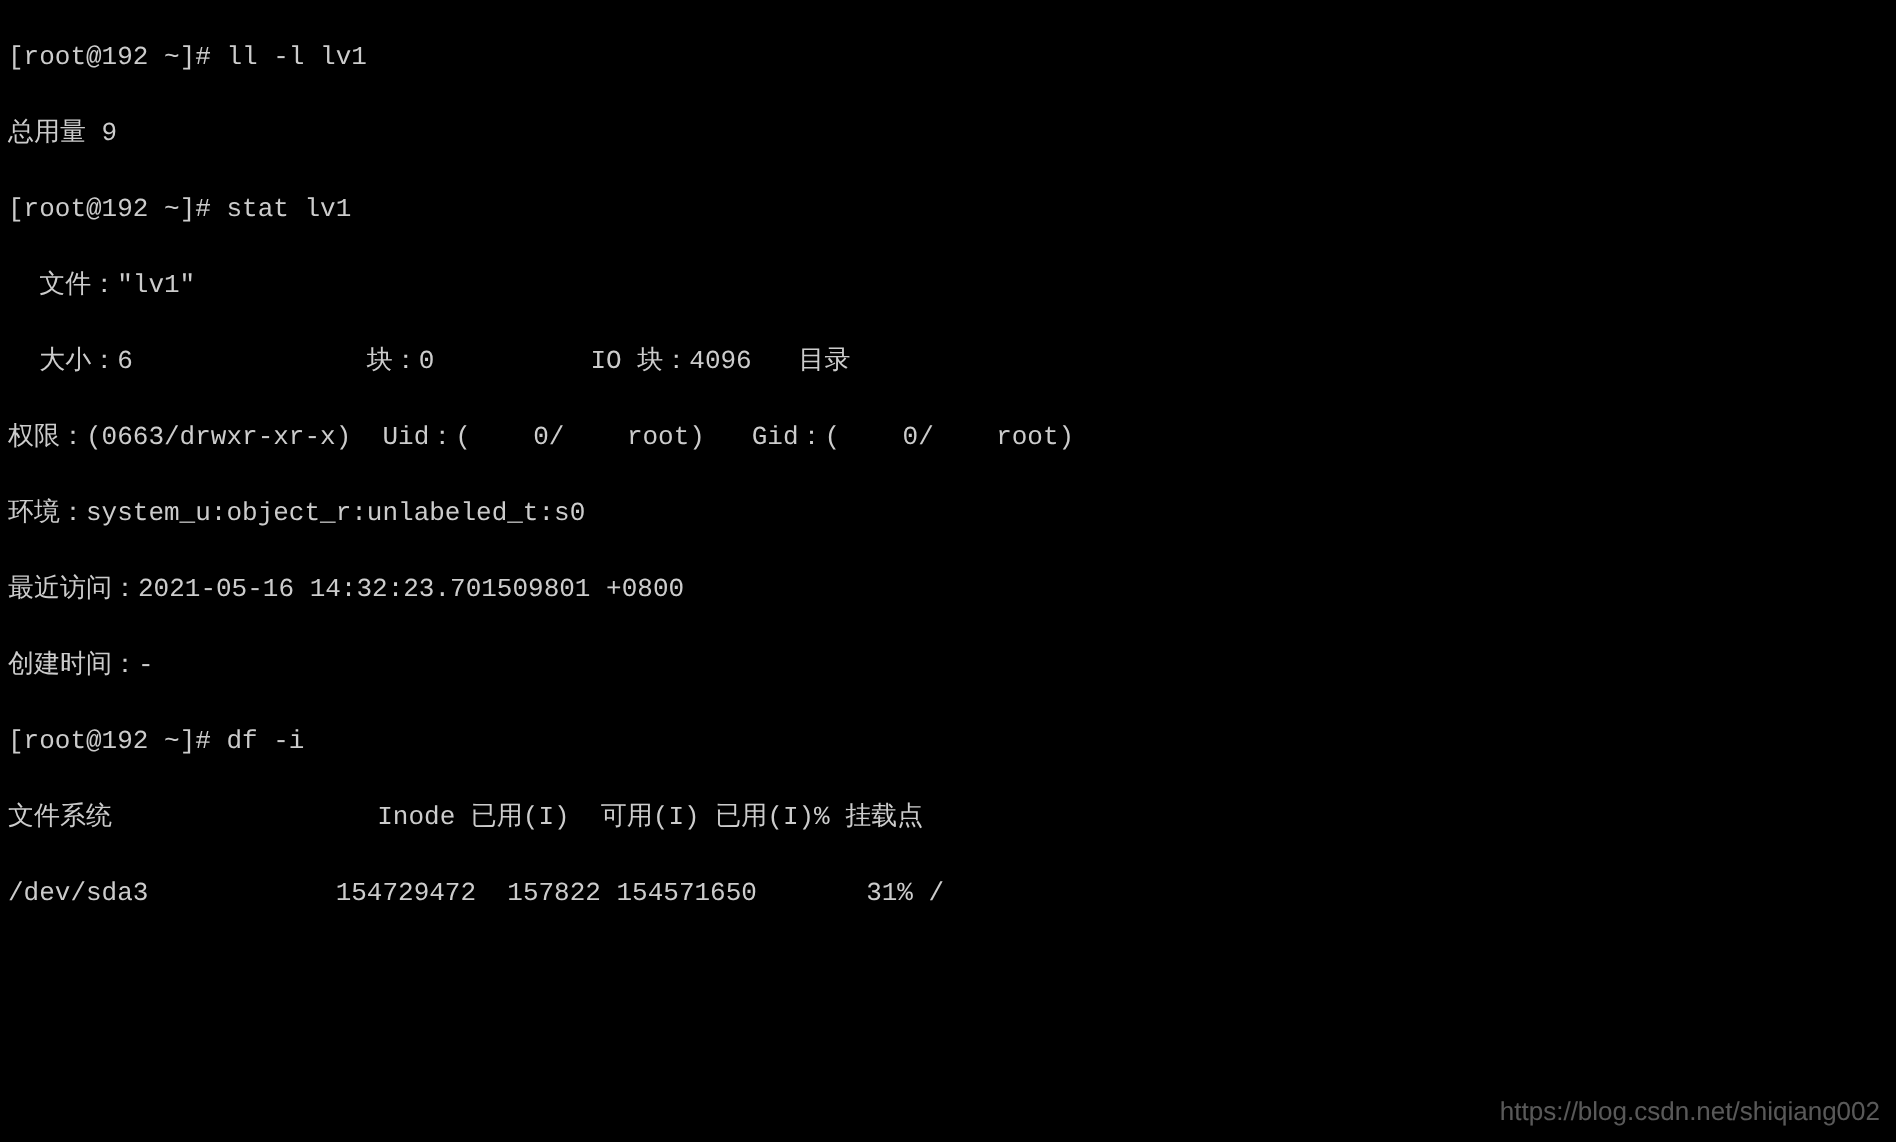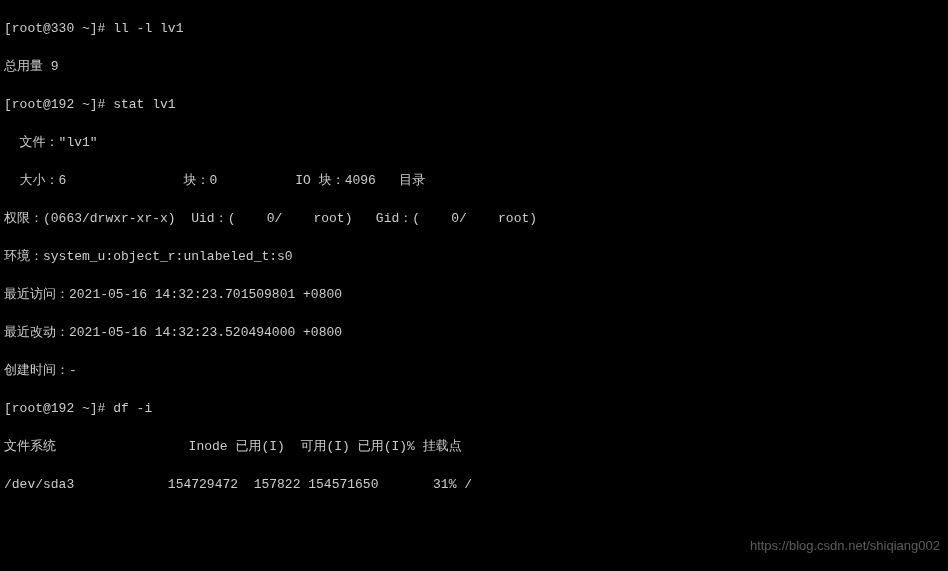--- a/index.html
+++ b/index.html
@@ -16,40 +16,39 @@
     position: relative;
   }
   .terminal {
     padding: 0 4px;
     white-space: pre;
   }
   .line { white-space: pre; }
   .watermark {
     position: absolute;
     right: 8px;
-    bottom: 16px;
+    bottom: 6px;
     color: rgba(255,255,255,0.35);
     font-size: 13px;
     font-family: Arial, sans-serif;
     pointer-events: none;
   }
 </style>
 </head>
 <body>
 
 <div class="terminal">
-<div class="line">[root@330 ~]# ll -l lv1</div>
+<div class="line">[root@192 ~]# ll -l lv1</div>
 <div class="line">总用量 9</div>
 <div class="line">[root@192 ~]# stat lv1</div>
 <div class="line">  文件："lv1"</div>
 <div class="line">  大小：6               块：0          IO 块：4096   目录</div>
 <div class="line">权限：(0663/drwxr-xr-x)  Uid：(    0/    root)   Gid：(    0/    root)</div>
 <div class="line">环境：system_u:object_r:unlabeled_t:s0</div>
 <div class="line">最近访问：2021-05-16 14:32:23.701509801 +0800</div>
-<div class="line">最近改动：2021-05-16 14:32:23.520494000 +0800</div>
 <div class="line">创建时间：-</div>
 <div class="line">[root@192 ~]# df -i</div>
 <div class="line">文件系统                 Inode 已用(I)  可用(I) 已用(I)% 挂载点</div>
 <div class="line">/dev/sda3            154729472  157822 154571650       31% /</div>
 
 
 
 
 
 

